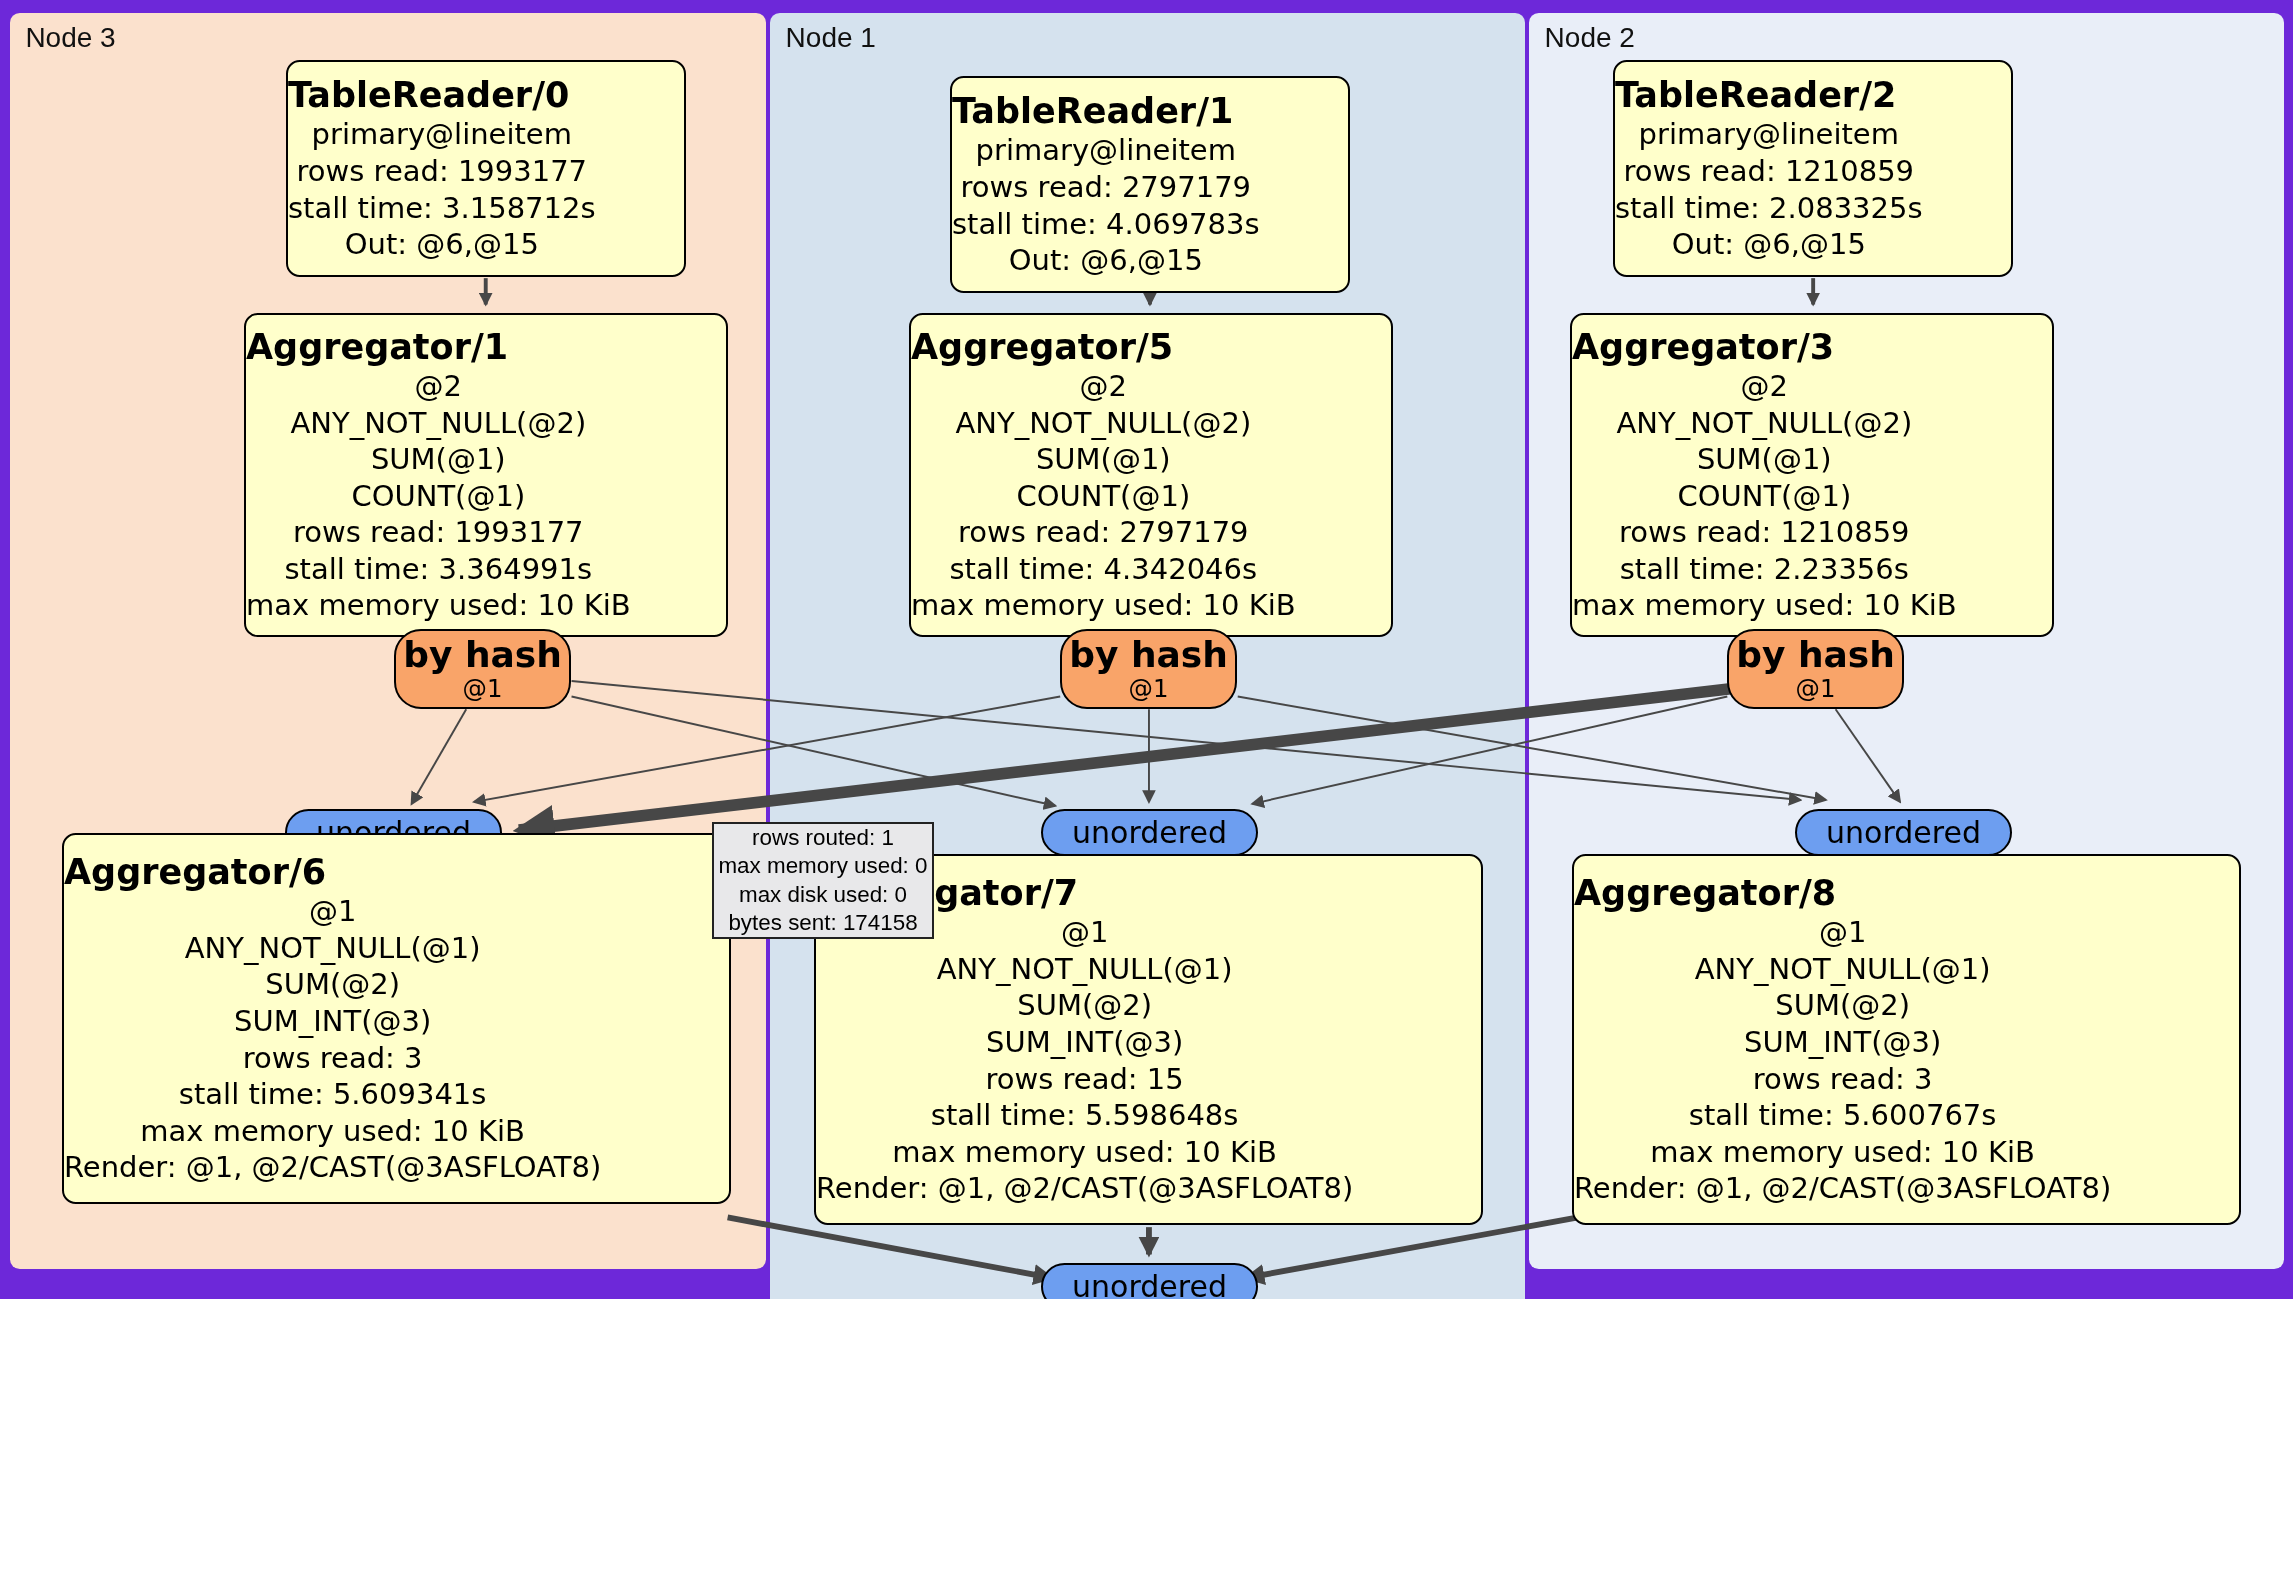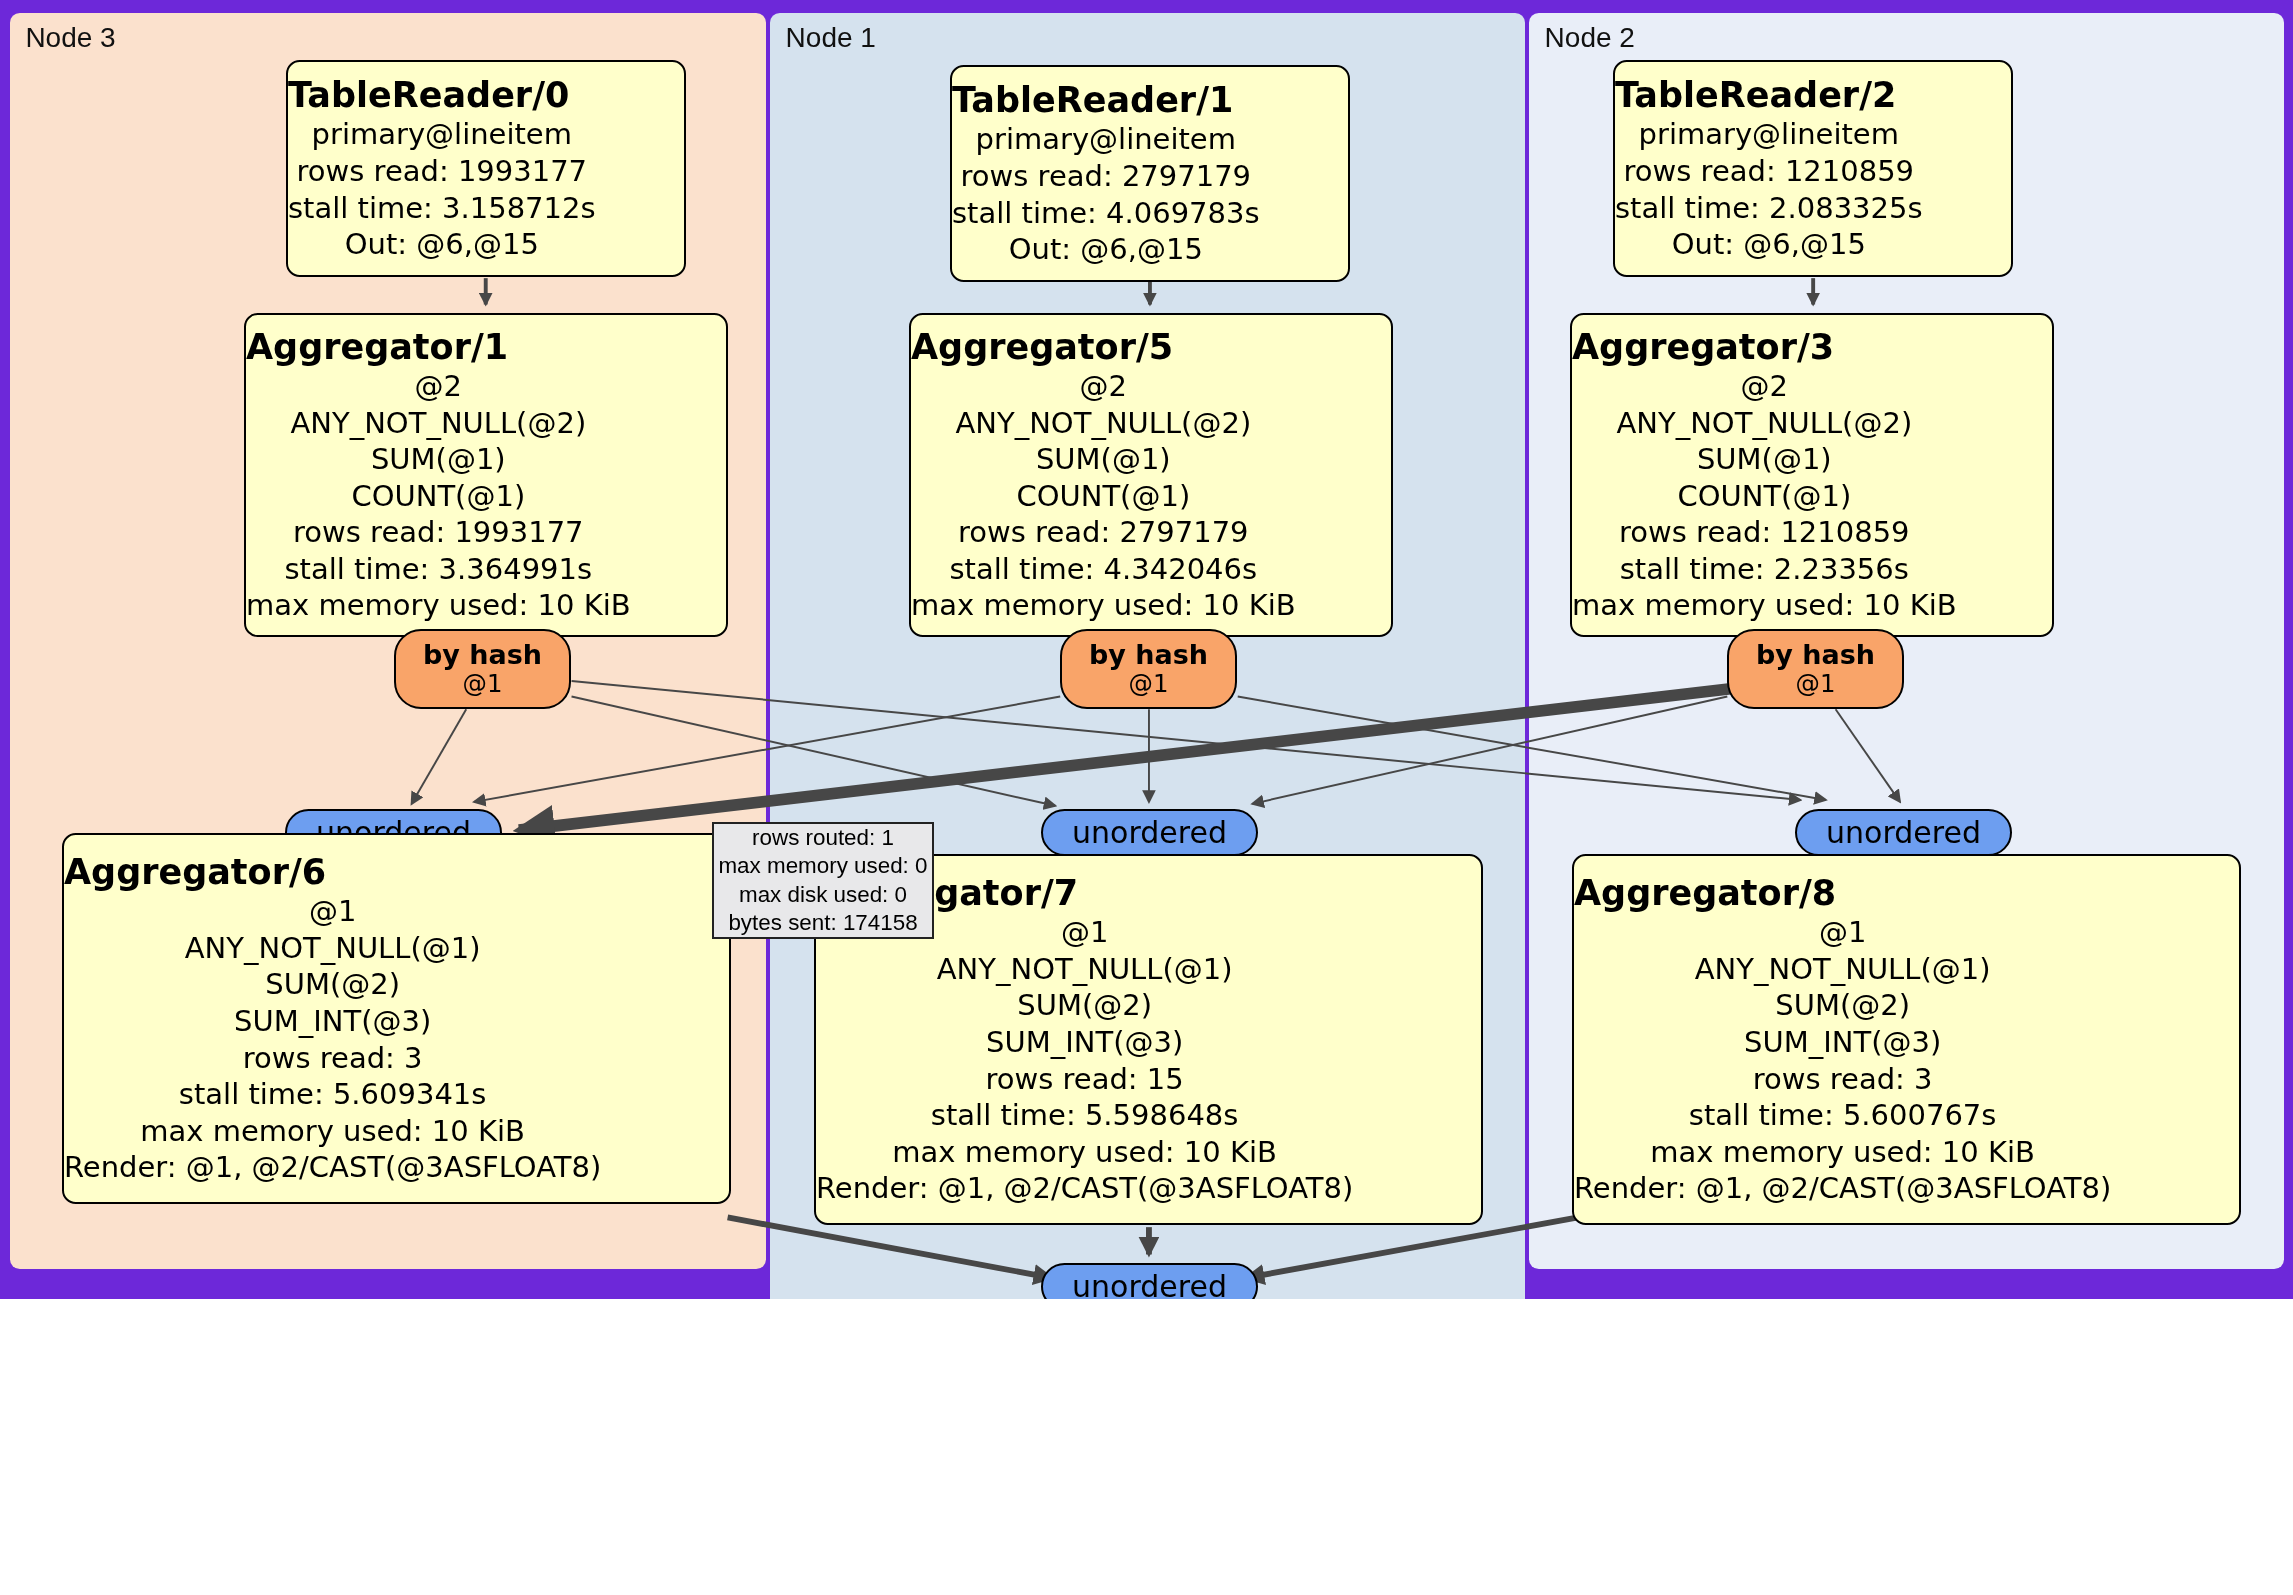--- a/index.html
+++ b/index.html
@@ -10,21 +10,21 @@
                 font-size:28px;color:#111;}
   .edges{position:absolute;left:0;top:0;}
   .proc{position:absolute;background:var(--processor-bg,#ffffcb);border:2px solid #000;
         border-radius:13.7px;display:flex;flex-direction:column;justify-content:center;
         align-items:flex-start;text-align:center;box-sizing:border-box;}
   .proc-title{font-weight:bold;font-size:35px;line-height:1.2;}
   .proc-lines{font-size:29px;line-height:1.26;}
   .router{position:absolute;background:var(--router-bg,#f9a469);border:2px solid #000;
           border-radius:27px;display:flex;flex-direction:column;justify-content:center;
           align-items:center;box-sizing:border-box;}
-  .router-label{font-weight:bold;font-size:27px;line-height:1.1;}
+  .router-label{font-weight:bold;font-size:36px;line-height:1.1;}
   .router-sub{font-size:24.4px;line-height:1.2;}
   .sync{position:absolute;background:var(--sync-bg,#6d9ef0);border:2px solid #000;
         border-radius:24.4px;display:flex;justify-content:center;align-items:center;
         font-weight:normal;font-size:30px;box-sizing:border-box;}
   .tooltip{position:absolute;background:var(--tooltip-bg,#e8e8ea);border:2px solid #222;
            font-family:"Liberation Sans",sans-serif;font-size:22.4px;line-height:1.26;
            display:flex;flex-direction:column;justify-content:flex-end;align-items:center;
            text-align:center;box-sizing:border-box;}
 </style>
 </head>
@@ -78,21 +78,21 @@
 
   <div class="proc" style="left:286px;top:60px;width:400px;height:217px">
     <div class="proc-title">TableReader/0</div>
     <div class="proc-lines">
         <div>primary@lineitem</div>
         <div>rows read: 1993177</div>
         <div>stall time: 3.158712s</div>
         <div>Out: @6,@15</div>
       </div>
   </div>
-  <div class="proc" style="left:950px;top:65px;width:400px;height:217px">
+  <div class="proc" style="left:950px;top:76px;width:400px;height:217px">
     <div class="proc-title">TableReader/1</div>
     <div class="proc-lines">
         <div>primary@lineitem</div>
         <div>rows read: 2797179</div>
         <div>stall time: 4.069783s</div>
         <div>Out: @6,@15</div>
       </div>
   </div>
   <div class="proc" style="left:1613px;top:60px;width:400px;height:217px">
     <div class="proc-title">TableReader/2</div>

